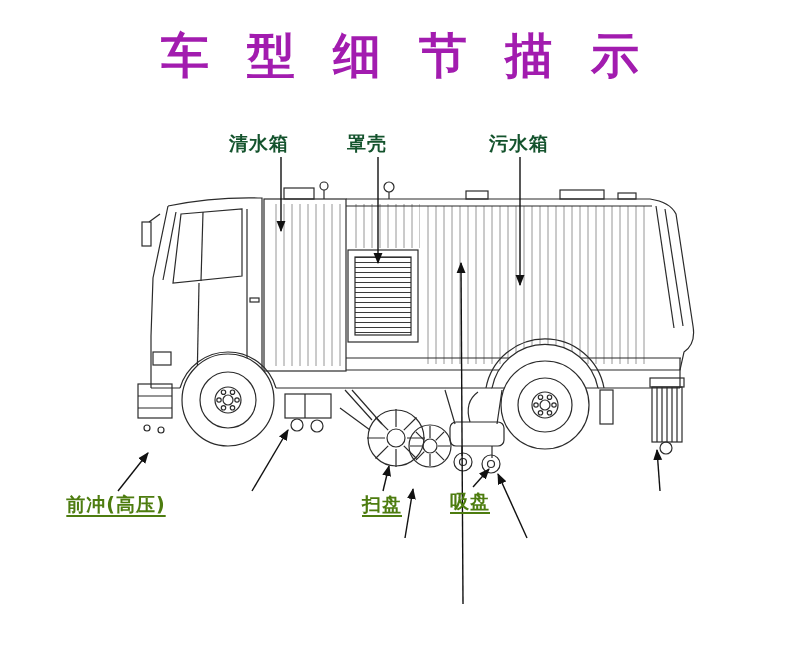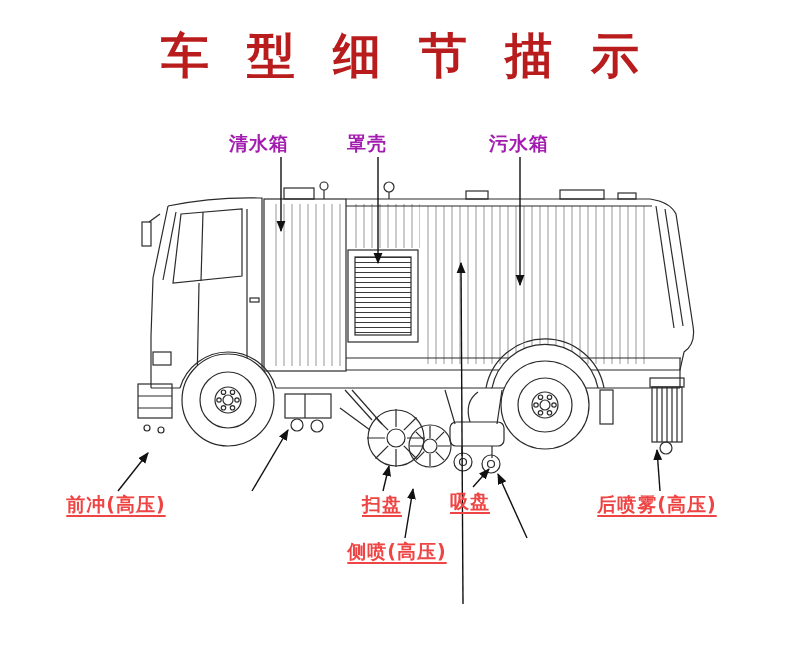--- a/index.html
+++ b/index.html
@@ -13,37 +13,37 @@
   }
   .title {
     position: absolute;
     top: 24px;
     left: 50%;
     transform: translateX(-50%);
     margin: 0 0 8px 19px;
     font-size: 48px;
     font-weight: 900;
     letter-spacing: 38px;
-    color: #b91c1c;
+    color: #a21caf;
     white-space: nowrap;
     font-family: "DejaVu Sans", sans-serif;
   }
   svg.draw { position: absolute; left: 0; top: 0; }
   .lbl {
     position: absolute;
     transform: translateX(-50%);
     font-weight: bold;
     font-size: 19px;
     letter-spacing: 1px;
     white-space: nowrap;
     font-family: "DejaVu Sans", sans-serif;
   }
-  .lbl.top { color: #a21caf; }
+  .lbl.top { color: #14532d; }
   .lbl.bot {
-    color: #ef4444;
+    color: #4d7c0f;
     text-decoration: underline;
     text-underline-offset: 4px;
     text-decoration-thickness: 2px;
   }
 </style>
 </head>
 <body>
 
 <div class="stage">
 
@@ -186,16 +186,14 @@
     </g>
   </svg>
 
   <div class="lbl top" style="left:259px; top:131px">清水箱</div>
   <div class="lbl top" style="left:367px; top:131px">罩壳</div>
   <div class="lbl top" style="left:519px; top:131px">污水箱</div>
 
   <div class="lbl bot" style="left:116px; top:492px">前冲(高压)</div>
   <div class="lbl bot" style="left:382px; top:492px">扫盘</div>
   <div class="lbl bot" style="left:470px; top:489px">吸盘</div>
-  <div class="lbl bot" style="left:657px; top:492px">后喷雾(高压)</div>
-  <div class="lbl bot" style="left:397px; top:539px">侧喷(高压)</div>
 
 </div>
 
 </body></html>

